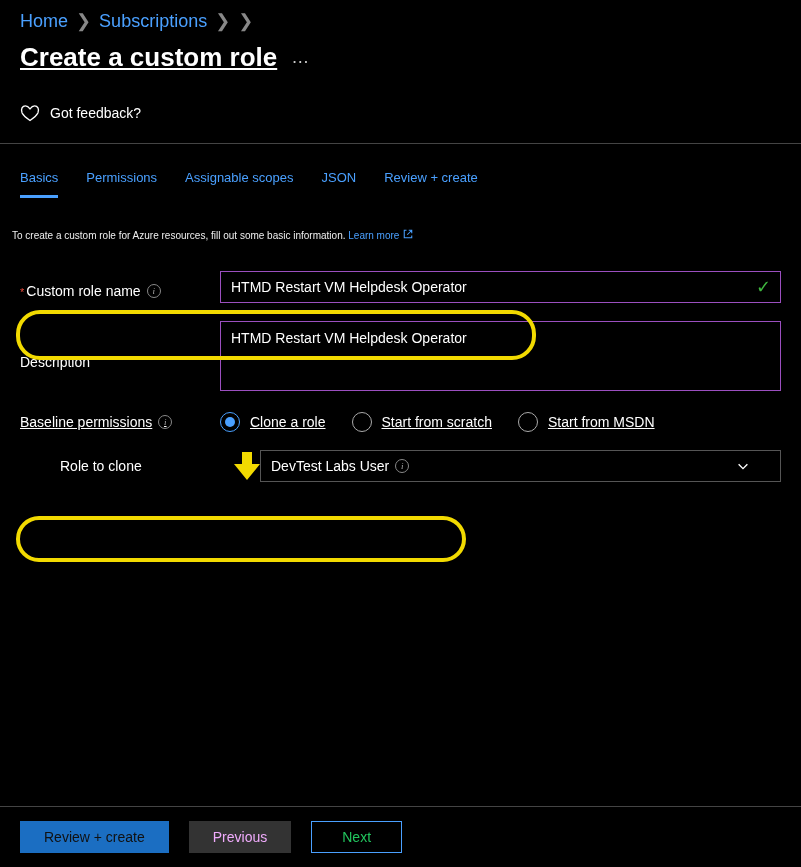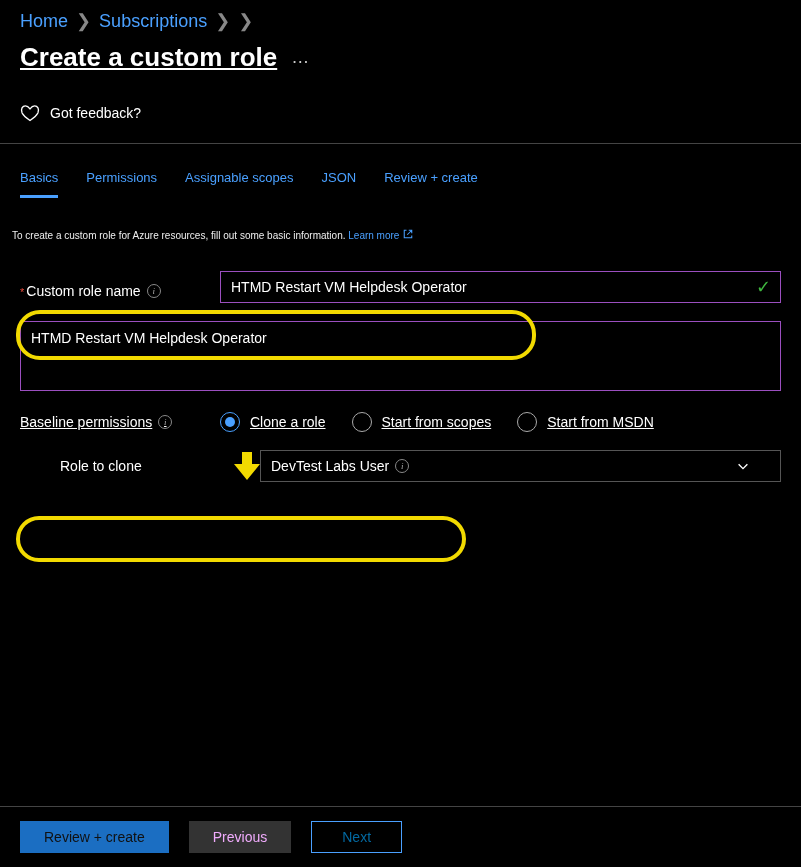--- a/index.html
+++ b/index.html
@@ -191,21 +191,21 @@
     gap: 20px;
   }
   .btn {
     padding: 8px 24px;
     font-size: 14px;
     border: none;
     cursor: pointer;
   }
   .btn-primary { background: #1b6ec2; color: #111; font-weight: 400; }
   .btn-disabled { background: #333; color: #f0abfc; cursor: default; }
-  .btn-outline { background: transparent; border: 1px solid #4aa0ff; color: #0369a1; padding: 7px 30px; }
+  .btn-outline { background: transparent; border: 1px solid #4aa0ff; color: #22c55e; padding: 7px 30px; }
 </style>
 </head>
 <body>
 
 <div class="breadcrumb">
   <span class="link">Home</span>
   <span class="sep">❯</span>
   <span class="link">Subscriptions</span>
   <span class="sep">❯</span>
   <span class="sep">❯</span>
@@ -248,38 +248,39 @@
       <span><span class="required-star">*</span><span>Custom role name</span></span>
       <span class="info-icon">i</span>
     </div>
     <div class="form-control input-wrap">
       <input class="text-input" type="text" value="HTMD Restart VM Helpdesk Operator" style="">
       <span class="valid-check">✓</span>
     </div>
   </div>
 
   <div class="form-row">
+    <div class="form-label">Description</div>
     <div class="form-control">
       <textarea class="textarea" style="">HTMD Restart VM Helpdesk Operator</textarea>
     </div>
   </div>
 
   <div class="form-row" style="align-items:center;text-decoration:underline;">
     <div class="form-label" style="padding-top:0;">
       <span>Baseline permissions</span>
       <span class="info-icon">i</span>
     </div>
     <div class="form-control radio-row">
       <div class="radio-opt">
         <span class="radio-circle selected"></span>
         <span>Clone a role</span>
       </div>
       <div class="radio-opt">
         <span class="radio-circle"></span>
-        <span>Start from scopes</span>
+        <span>Start from scratch</span>
       </div>
       <div class="radio-opt">
         <span class="radio-circle"></span>
         <span>Start from MSDN</span>
       </div>
     </div>
   </div>
 
   <div class="form-row" style="align-items:center;">
     <div class="form-label" style="padding-top:0;margin-left:40px;">Role to clone</div>

